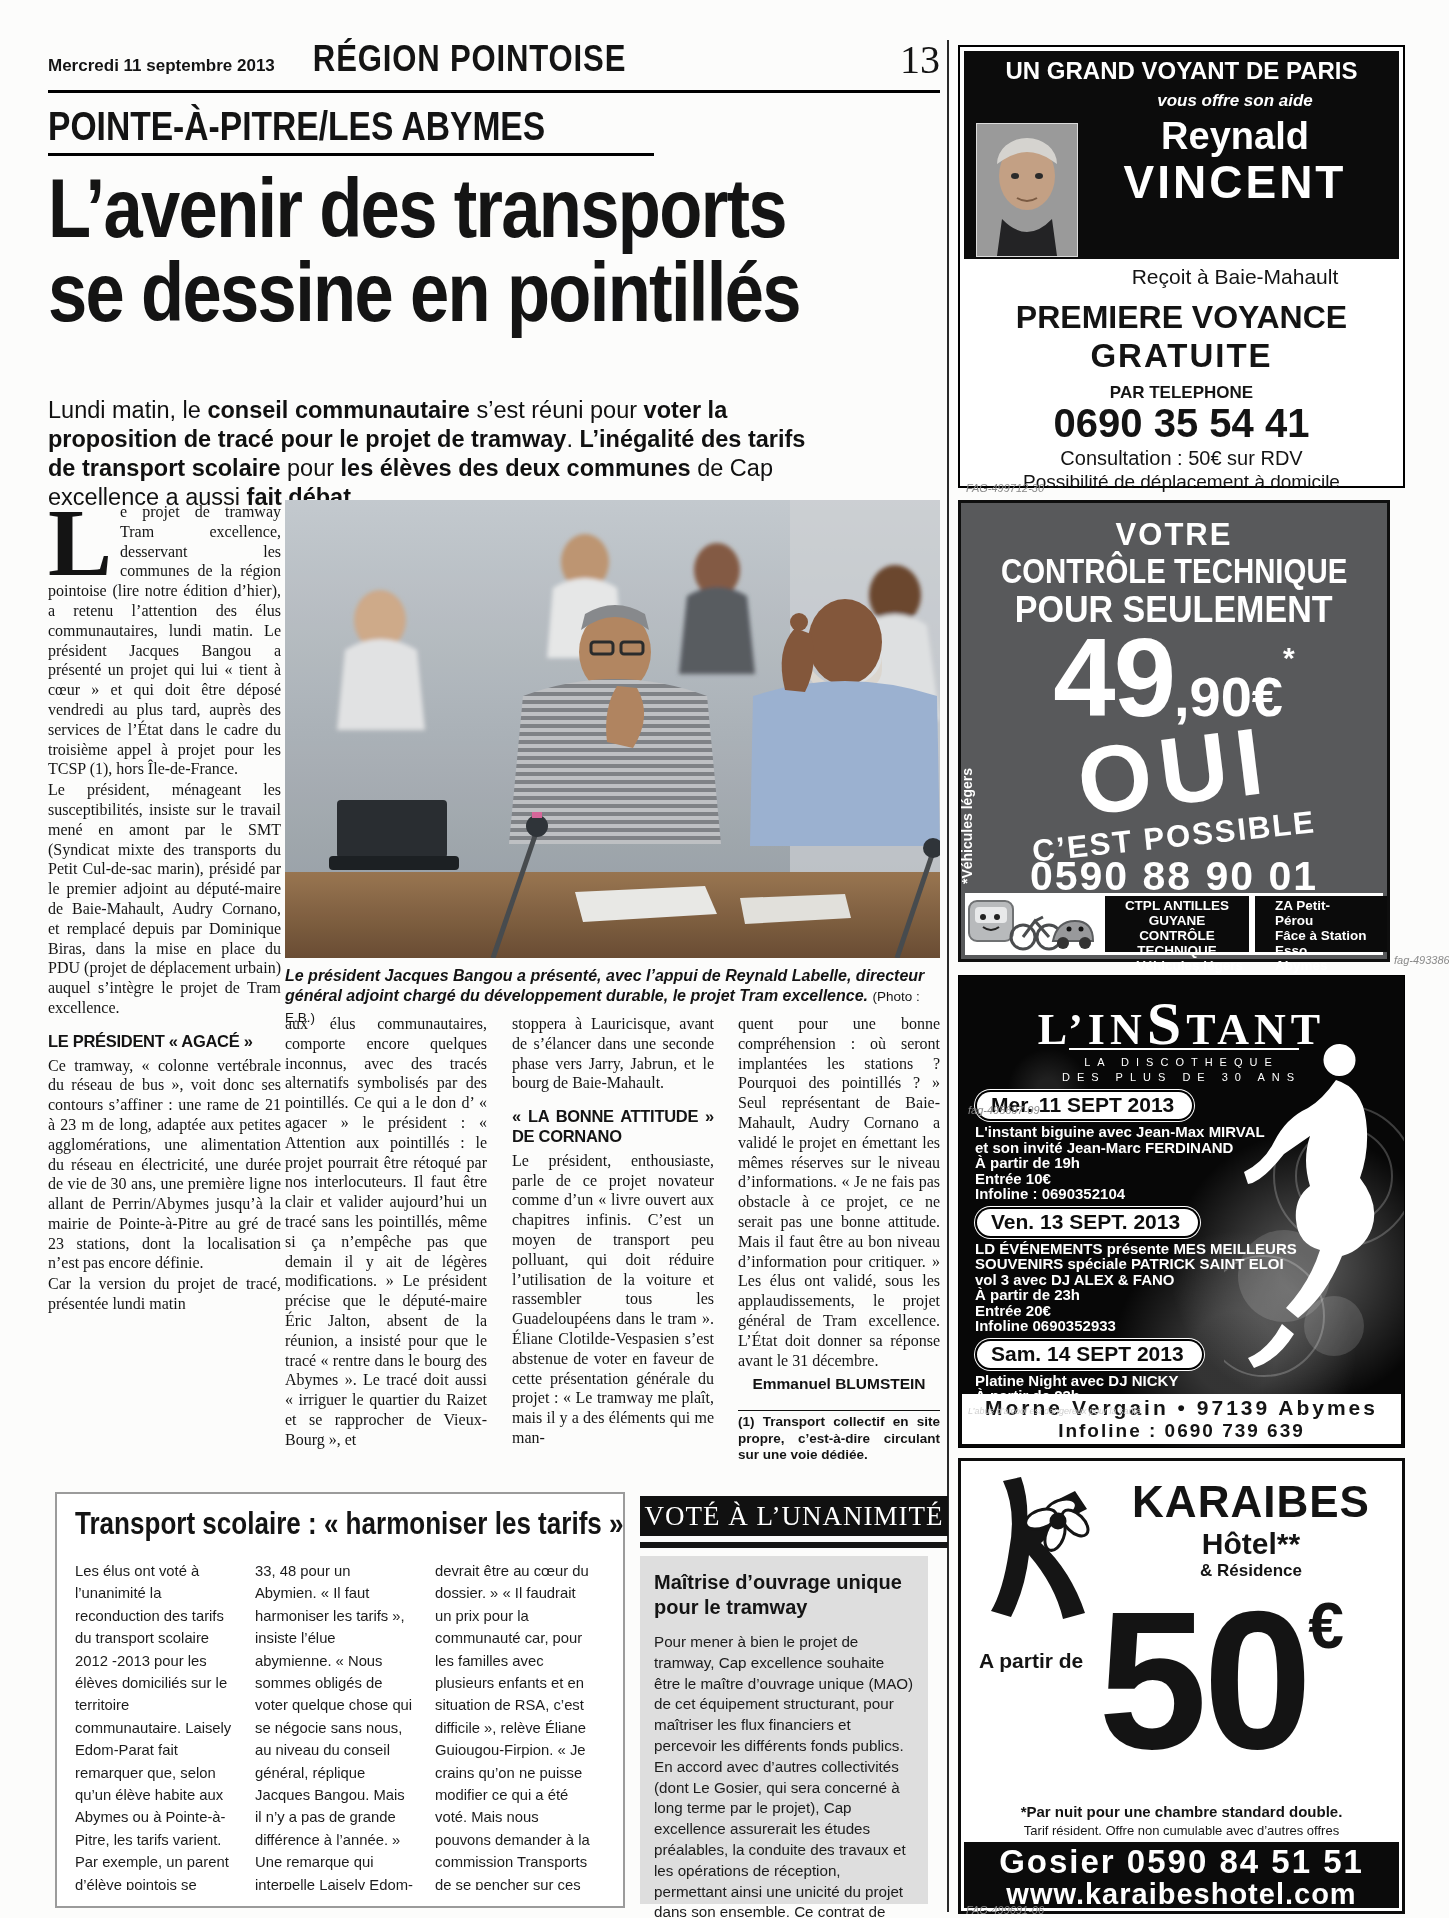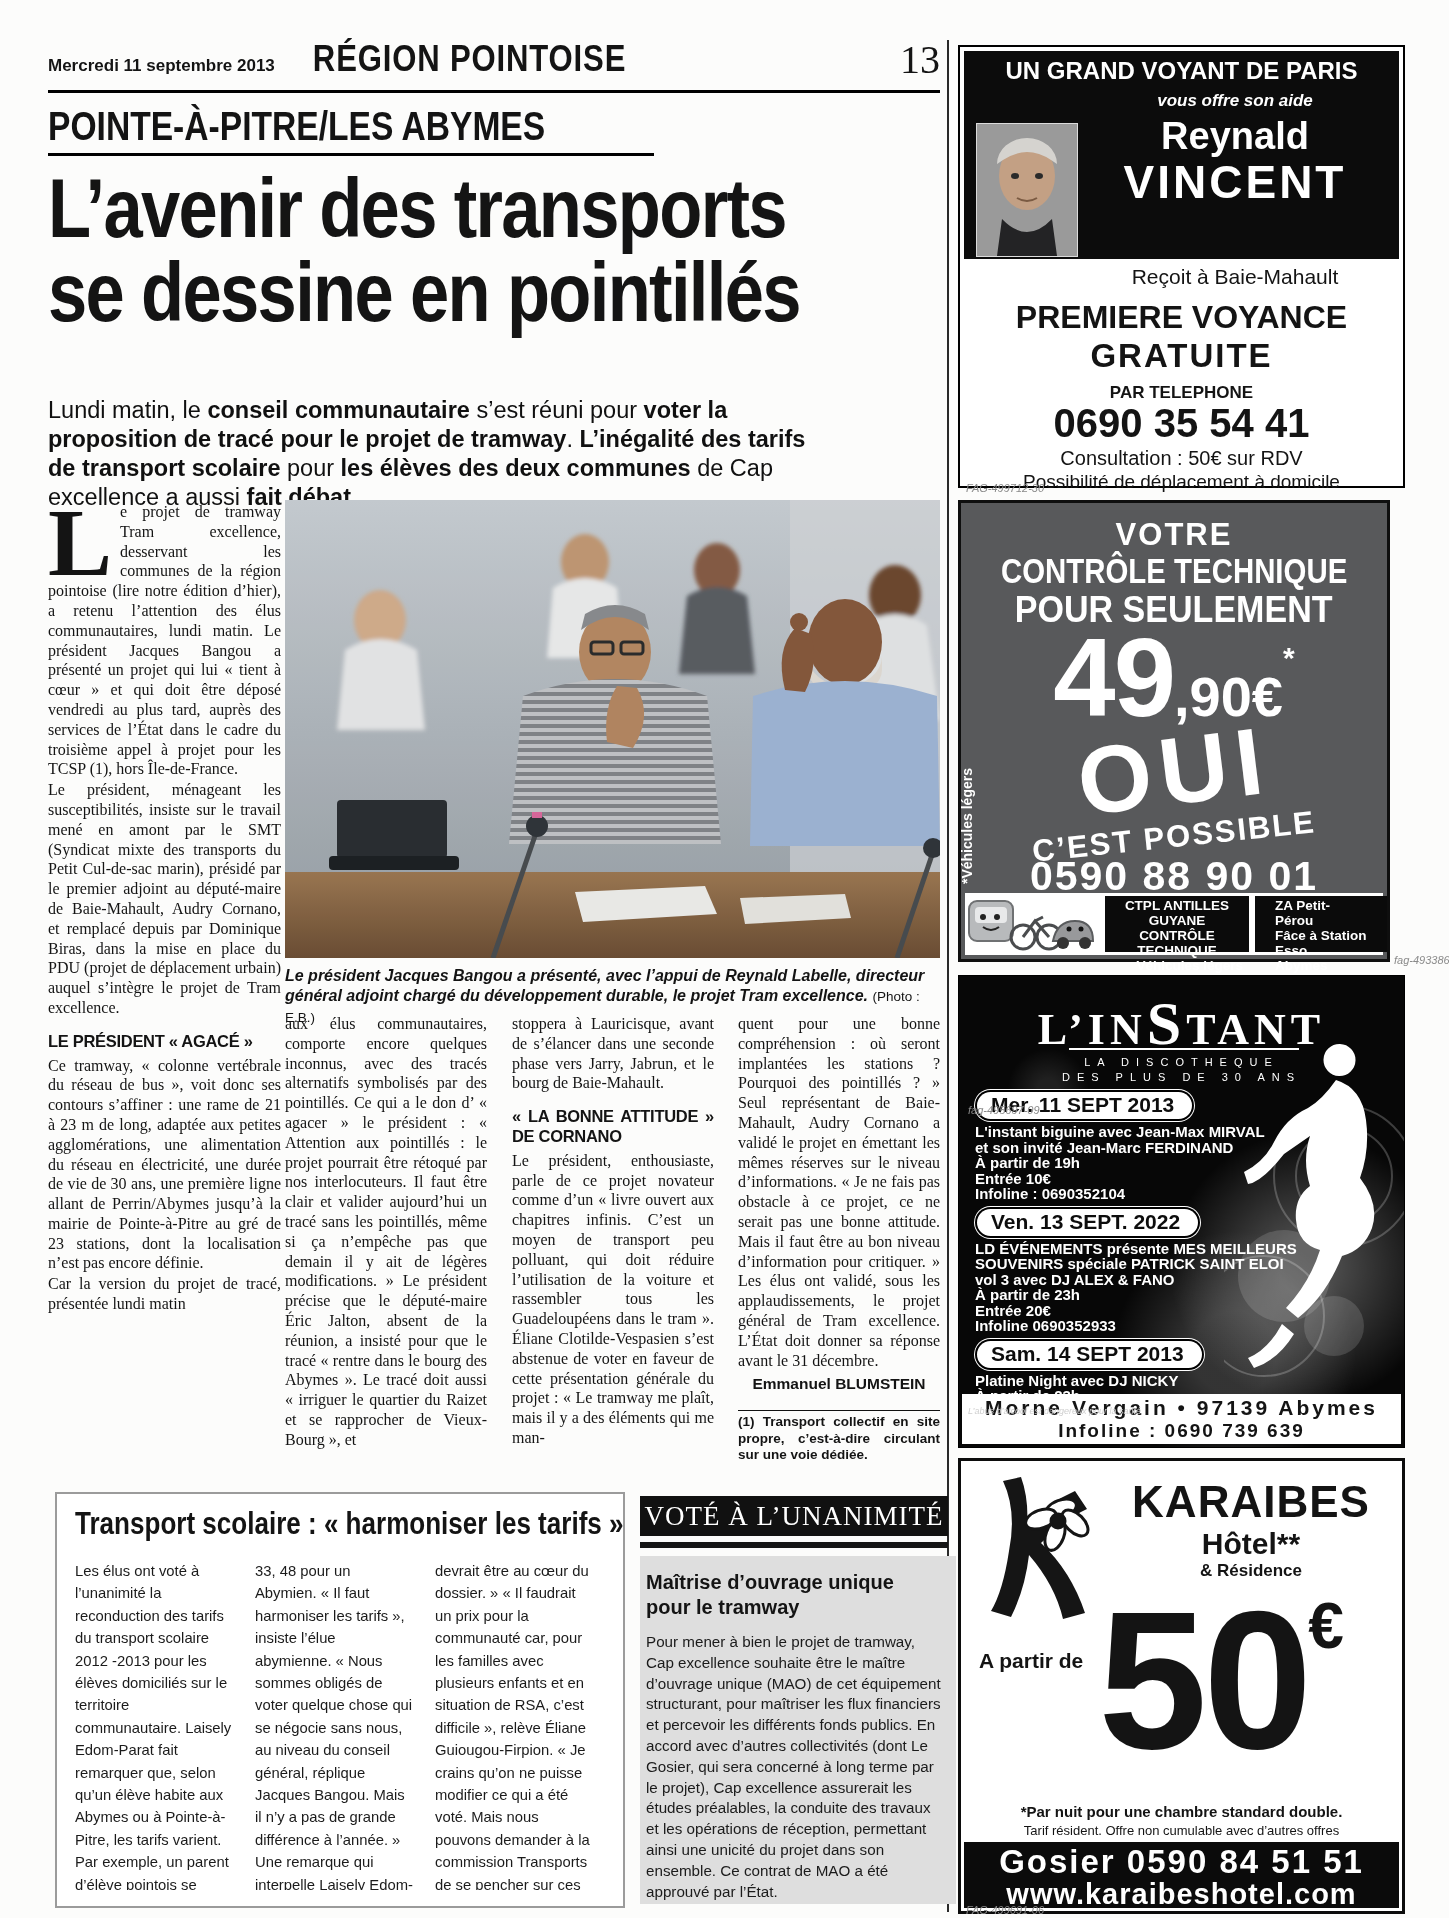--- a/index.html
+++ b/index.html
@@ -51,21 +51,21 @@
   .bottom-box{left:55px;top:1492px;width:566px;height:412px;border:2px solid #9b9b9b;background:#fff;}
   .bottom-headline{left:18px;top:12px;font-size:31px;}
   .bcol{top:66px;width:160px;height:330px;overflow:hidden;
         font-family:"Liberation Sans",sans-serif;font-size:14.8px;line-height:22.4px;color:#1b1b1b;}
   .bcol1{left:18px;} .bcol2{left:198px;} .bcol3{left:378px;}
 
   
   .vote-bar{left:640px;top:1496px;width:308px;height:40px;background:#111;color:#fff;
             font-family:"Liberation Serif",serif;font-size:27px;text-align:center;line-height:40px;letter-spacing:1px;}
   .vote-rule{left:640px;top:1542px;width:308px;height:6px;background:#151515;}
-  .vote-panel{left:640px;top:1556px;width:316px;height:348px;background:#dedede;padding:14px 14px 0 6px;box-sizing:border-box;}
+  .vote-panel{left:640px;top:1556px;width:288px;height:348px;background:#dedede;padding:14px 14px 0 14px;box-sizing:border-box;}
   .vote-sub{font-family:"Liberation Sans",sans-serif;font-weight:bold;font-size:20px;line-height:25px;}
   .vote-body{font-family:"Liberation Sans",sans-serif;font-size:15.2px;line-height:20.8px;margin-top:12px;color:#1b1b1b;}
 
   
   .ad1{left:958px;top:45px;width:447px;height:443px;border:2px solid #000;background:#fff;box-sizing:border-box;}
   .ad1-black{position:absolute;left:4px;top:4px;right:4px;height:208px;background:#0c0c0c;}
   .ad1-t1{position:absolute;left:0;top:10px;width:100%;text-align:center;font-size:24px;}
   .ad1-t2{position:absolute;left:110px;top:44px;width:330px;text-align:center;font-size:17px;}
   .ad1-n1{position:absolute;left:110px;top:68px;width:330px;text-align:center;font-size:38px;}
   .ad1-n2{position:absolute;left:110px;top:108px;width:330px;text-align:center;font-size:46px;letter-spacing:3px;}
@@ -343,21 +343,21 @@
       <div class="event">
         <span class="pill">Mer. 11 SEPT 2013</span>
         <div class="ev-text">L'instant biguine avec Jean-Max MIRVAL
 et son invité Jean-Marc FERDINAND
 À partir de 19h
 Entrée 10€
 Infoline : 0690352104</div>
       </div>
 
       <div class="event">
-        <span class="pill">Ven. 13 SEPT. 2022</span>
+        <span class="pill">Ven. 13 SEPT. 2013</span>
         <div class="ev-text">LD ÉVÉNEMENTS présente MES MEILLEURS
 SOUVENIRS spéciale PATRICK SAINT ELOI
 vol 3 avec DJ ALEX &amp; FANO
 À partir de 23h
 Entrée 20€
 Infoline 0690352933</div>
       </div>
 
       <div class="event">
         <span class="pill">Sam. 14 SEPT 2013</span>

